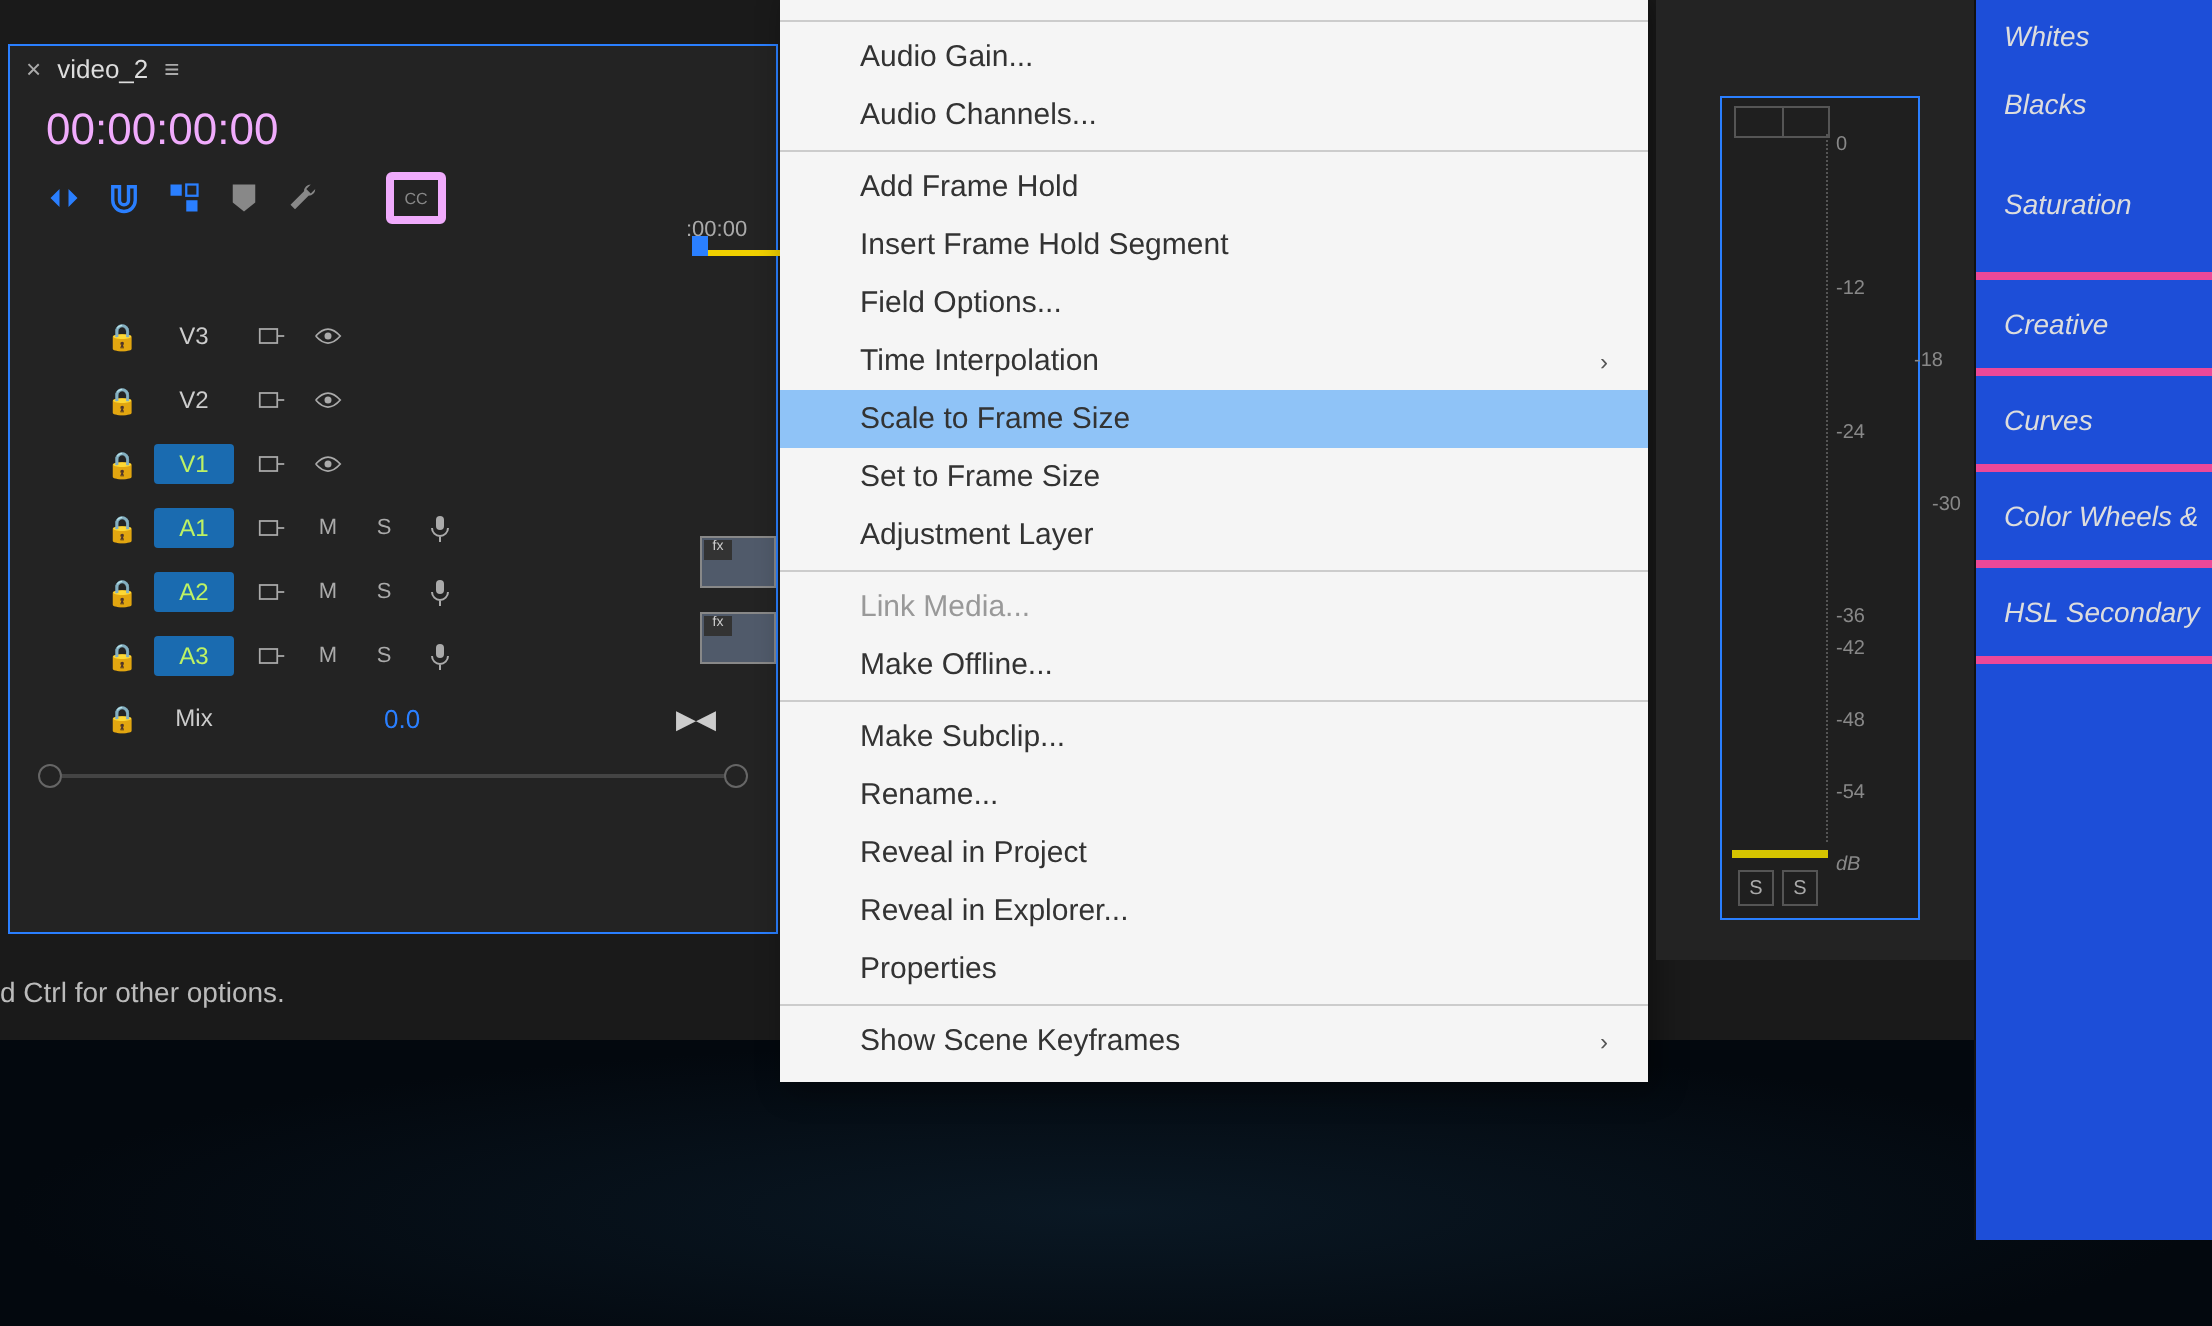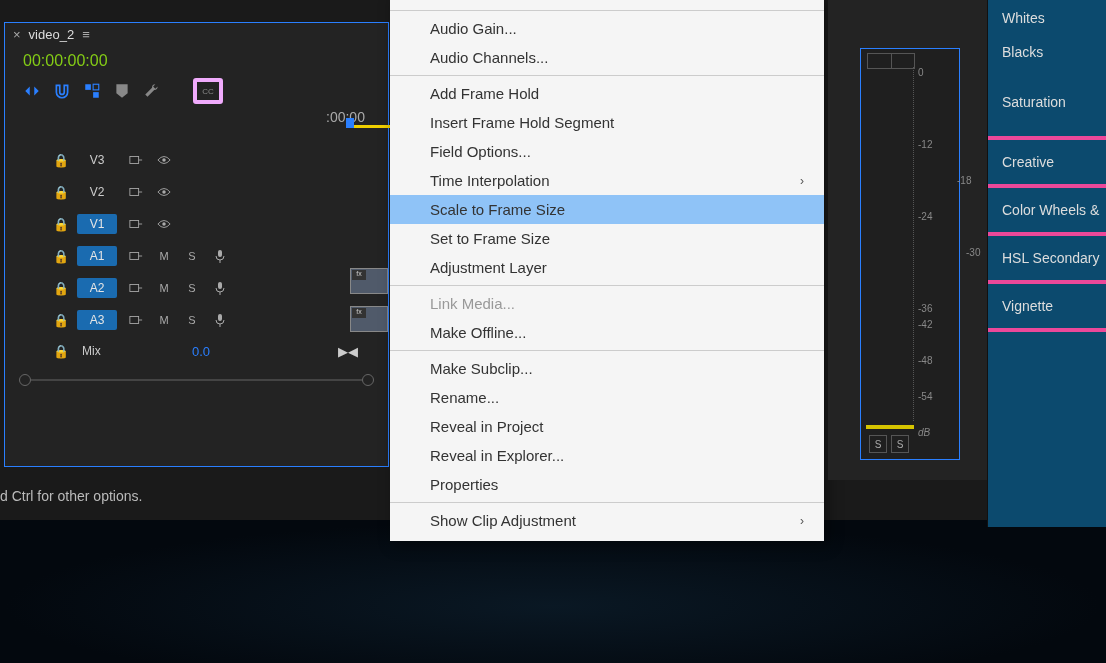--- a/index.html
+++ b/index.html
@@ -27,22 +27,22 @@
 .tab-row {
   display: flex;
   align-items: center;
   padding: 4px 8px;
   gap: 8px;
 }
 .close-x { color: #aaa; cursor: pointer; }
 .tab-name { color: #ddd; }
 .burger { color: #aaa; letter-spacing: -2px; }
 .timecode {
-  color: #84cc16;
-  font-size: 16px;
+  color: #f0abfc;
+  font-size: 22px;
   font-weight: 500;
   padding: 6px 12px 2px 18px;
 }
 .tool-row {
   display: flex;
   gap: 12px;
   padding: 6px 12px 10px 18px;
   align-items: center;
 }
 .tool-icon { width: 18px; height: 18px; color: #888; display: flex; align-items: center; justify-content: center; }
@@ -61,21 +61,21 @@
 .track-label {
   width: 30px;
   text-align: center;
   font-size: 12px;
   color: #ccc;
   padding: 3px 5px;
   border-radius: 2px;
 }
 .track-label.active {
   background: #1a6bb0;
-  color: #e5e5e5;
+  color: #bef264;
 }
 .track-btn {
   width: 18px;
   height: 18px;
   display: flex;
   align-items: center;
   justify-content: center;
   color: #aaa;
   font-size: 11px;
 }
@@ -96,25 +96,25 @@
   height: 16px;
 }
 .scroll-end {
   width: 10px; height: 10px;
   border: 1px solid #666;
   border-radius: 50%;
 }
 .scroll-track { flex: 1; height: 2px; background: #444; }
 .time-ruler {
   position: absolute;
-  left: 321px;
+  left: 338px;
   top: 86px;
   width: 52px;
   color: #aaa;
-  font-size: 14px;
+  font-size: 11px;
 }
 .playhead {
   position: absolute;
   left: 341px;
   top: 102px;
   width: 48px;
   height: 10px;
   border-top: 3px solid #f0d000;
 }
 .playhead::before {
@@ -177,23 +177,24 @@
   top: 0;
   width: 278px;
   height: 480px;
   background: #232323;
 }
 .lumetri-list {
   position: absolute;
   right: 0;
   top: 0;
   width: 118px;
-  height: 527px;
+  height: 620px;
   border-left: 1px solid #111;
-  background: #0c4a6e;
+  background: #1d4ed8;
+  font-style: italic;
 }
 .lumetri-item {
   padding: 14px 10px 14px 14px;
   color: #ddd;
   font-size: 14px;
   border-bottom: 4px solid #ec4899;
   white-space: nowrap;
   overflow: hidden;
 }
 .audio-meter {
@@ -402,21 +403,21 @@
       <span class="track-btn">S</span>
       <span class="track-btn">
           <svg viewBox="0 0 10 14">
             <rect x="3" y="1" width="4" height="7" rx="2" fill="currentColor"></rect>
             <path d="M1 7 a4 4 0 0 0 8 0 M5 11 v3" stroke="currentColor" fill="none"></path>
           </svg>
         </span>
     </div>
     <div class="mix-row">
       <span class="lock-icon">🔒</span>
-      <span class="track-label" style="text-align:left">Mix</span>
+      <span class="track-label" style="text-align:center">Mix</span>
       <span class="mix-value">0.0</span>
       <span class="mix-arrows">▶◀</span>
     </div>
   </div>
 
   <div class="scrollbar">
     <div class="scroll-end"></div>
     <div class="scroll-track"></div>
     <div class="scroll-end"></div>
   </div>
@@ -485,21 +486,21 @@
       <span>Reveal in Project</span>
     </div>
     <div class="menu-item">
       <span>Reveal in Explorer...</span>
     </div>
     <div class="menu-item">
       <span>Properties</span>
     </div>
     <div class="menu-sep"></div>
     <div class="menu-item">
-      <span>Show Clip Adjustment</span>
+      <span>Show Scene Keyframes</span>
       <span class="menu-chevron">›</span>
     </div>
   </div>
 
 <div class="right-side">
   <div class="audio-meter">
     <div class="meter-box">
         <div class="divider"></div>
       </div>
     <div class="meter-scale" id="meter-scale">
@@ -517,17 +518,17 @@
       </div>
     <div class="meter-bottom-bar"></div>
     <div class="meter-s" style="left:8px">S</div>
     <div class="meter-s" style="left:30px">S</div>
   </div>
   <div class="lumetri-list" id="lumetri">
       <div class="lumetri-item" style="border-bottom: none; padding-bottom: 8px; padding-top: 10px;">Whites</div>
       <div class="lumetri-item" style="border-bottom: none; padding-bottom: 8px; padding-top: 10px;">Blacks</div>
       <div class="lumetri-item" style="padding-top: 26px; padding-bottom: 26px;">Saturation</div>
       <div class="lumetri-item">Creative</div>
+      <div class="lumetri-item">Curves</div>
       <div class="lumetri-item">Color Wheels &amp;</div>
       <div class="lumetri-item">HSL Secondary</div>
-      <div class="lumetri-item">Vignette</div>
     </div>
 </div>
 
 </body></html>

